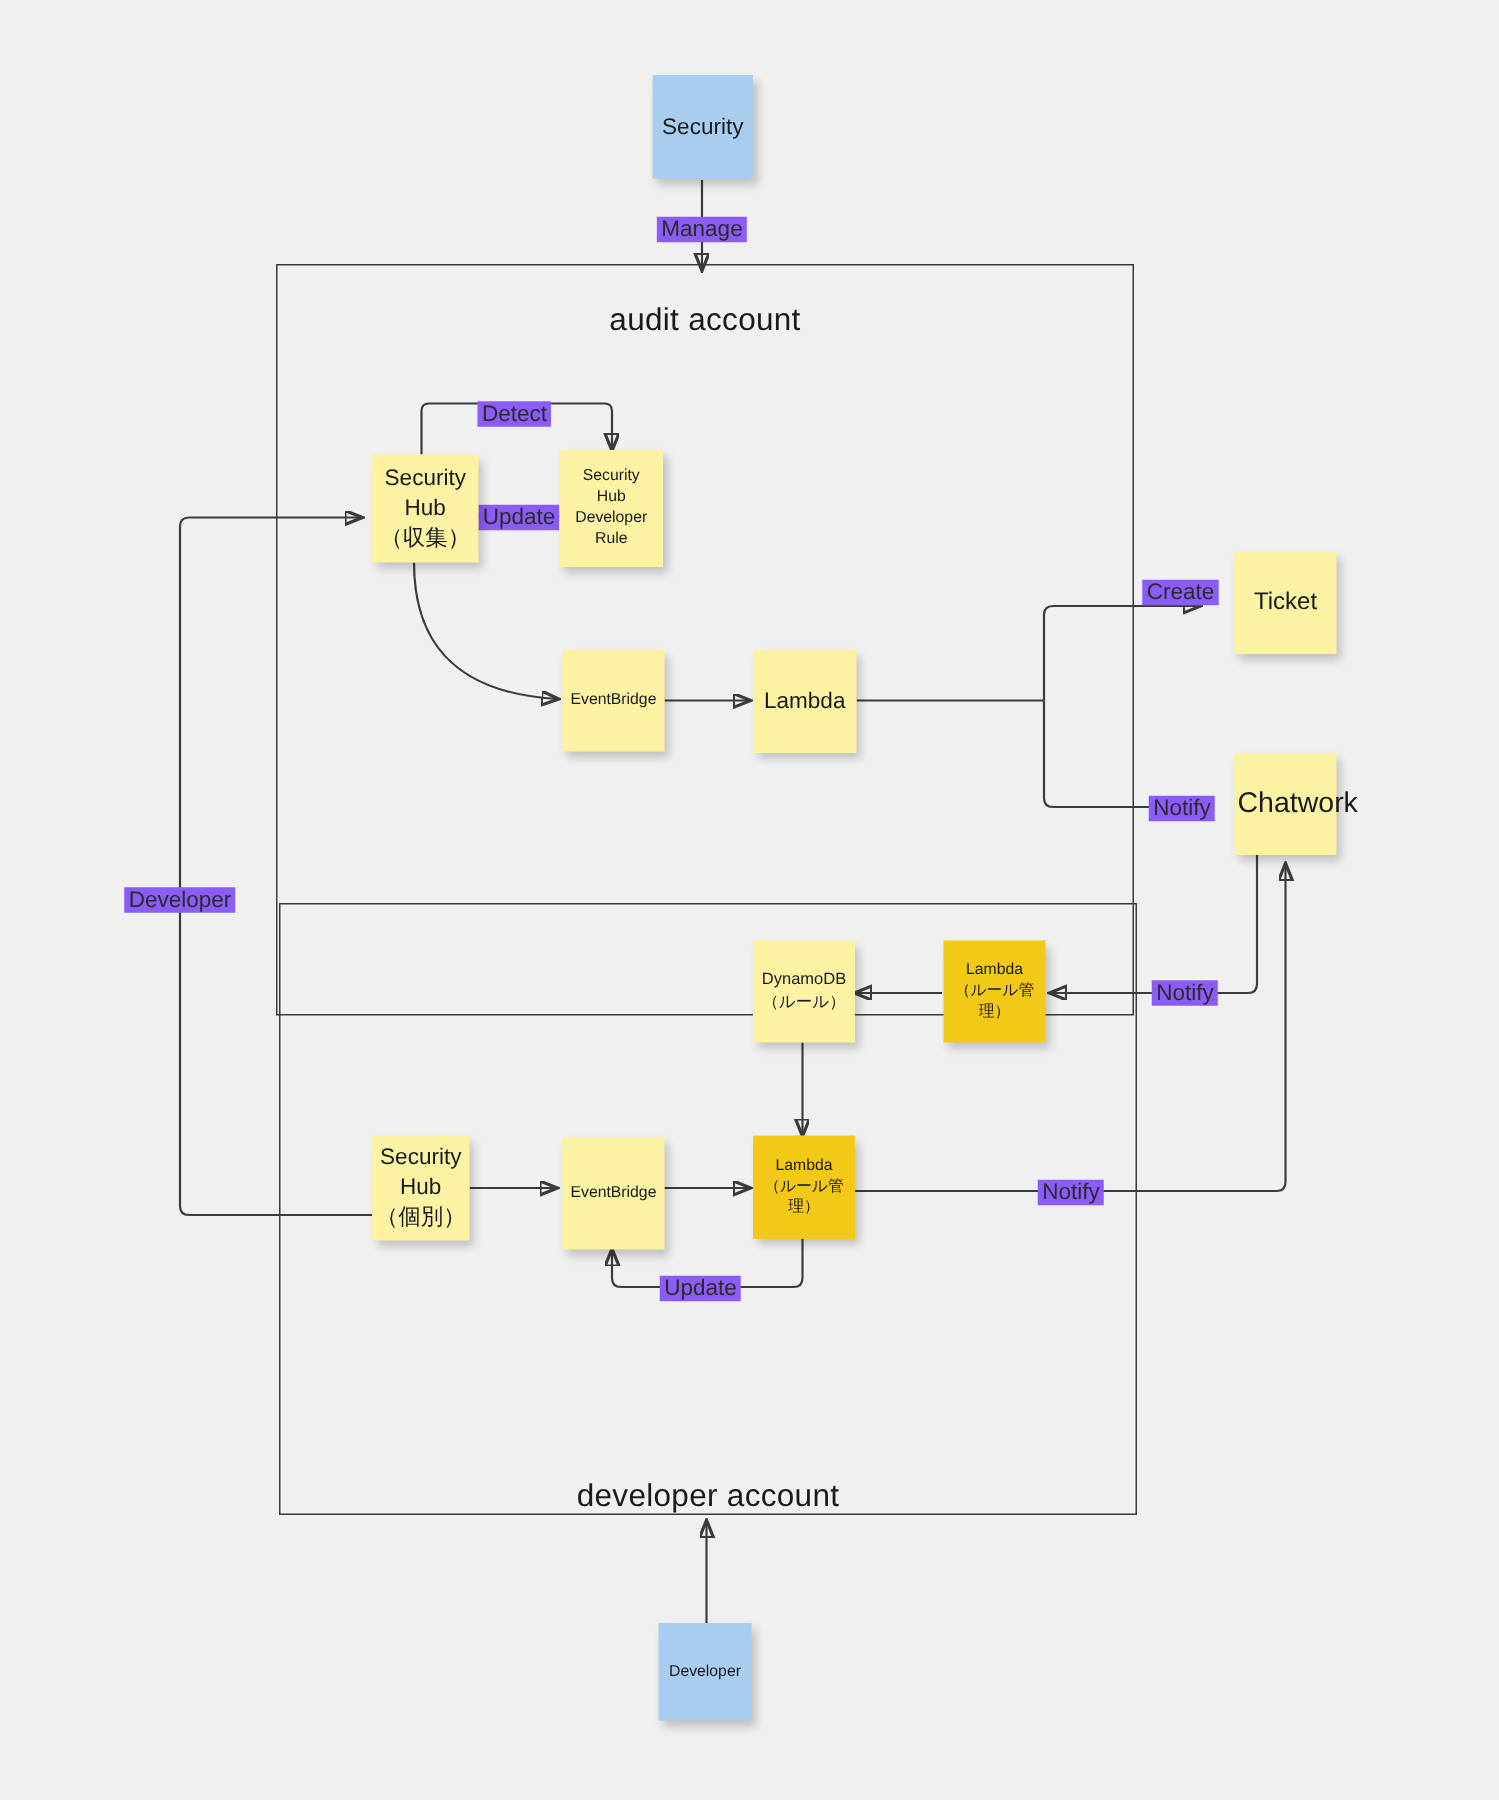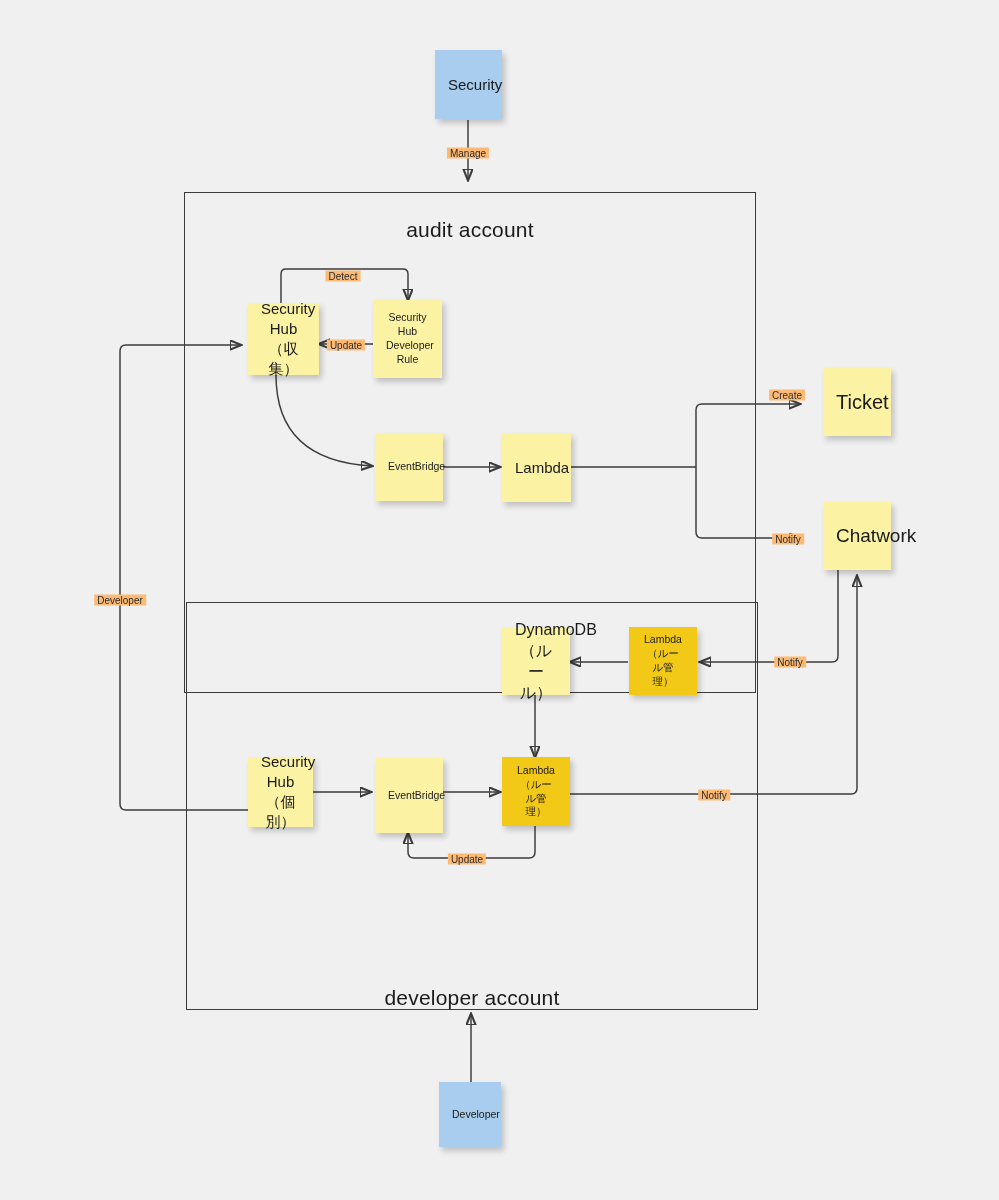--- a/index.html
+++ b/index.html
@@ -40,57 +40,57 @@
   .note {
     position: absolute;
     box-sizing: border-box;
     display: flex;
     align-items: center;
     justify-content: center;
     text-align: center;
     line-height: 1.32;
     color: #1a1a1a;
     box-shadow: 3px 4px 6px rgba(0,0,0,.20);
-    padding: 13px;
+    padding: 2px;
   }
   .note .lbl { display: block; width: 100%; }
   .note.yellow { background: #fbf2a4; }
   .note.gold   { background: #f2c916; }
   .note.blue   { background: #a8cdee; }
   .note.fs-11 { font-size: 10.5px; }
-  .note.fs-12 { font-size: 16px; }
+  .note.fs-12 { font-size: 11px; }
   .note.fs-13 { font-size: 19px; }
   .note.fs-15 { font-size: 15px; }
-  .note.fs-20 { font-size: 20px; }
+  .note.fs-20 { font-size: 16px; }
   
   #wires {
     position: absolute;
     left: 0; top: 0;
     width: 999px;
     height: 1200px;
     pointer-events: none;
   }
   #wires path, #wires line { fill: none; stroke: #3b3b3b; stroke-width: 1.45; }
   
   .edge-label {
     position: absolute;
-    font-size: 10px;
+    font-size: 15px;
     color: #2b2b2b;
-    background: #fdba74;
+    background: #8b5cf6;
     padding: 0 3px;
     white-space: nowrap;
     transform: translate(-50%, -50%);
   }
 </style>
 </head>
 <body>
 
 <div id="canvas">
 
-  <div class="account-box" style="left:184px; top:192px; width:572px; height:501px;">
+  <div class="account-box" style="left:184px; top:176px; width:572px; height:501px;">
     <div class="account-title" style="top:25px;">audit account</div>
   </div>
 
   <div class="account-box" style="left:186px; top:602px; width:572px; height:408px;">
     <div class="account-title" style="top:360px;margin-top:23px;">developer account</div>
   </div>
 
   <svg id="wires" viewBox="0 0 999 1200">
     <defs>
       <marker id="ah" markerWidth="9" markerHeight="9" refX="7.6" refY="3.2" orient="auto" markerUnits="strokeWidth">

